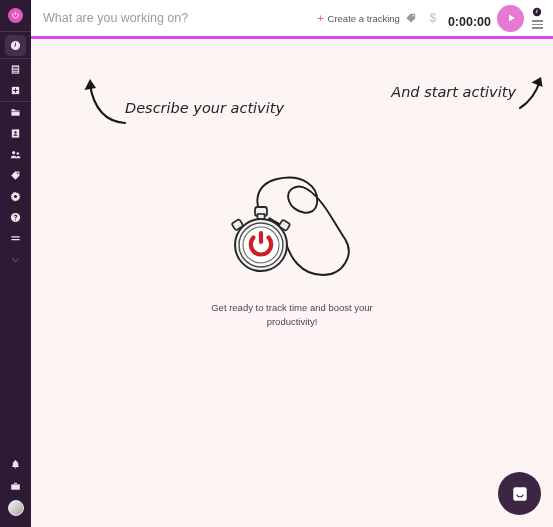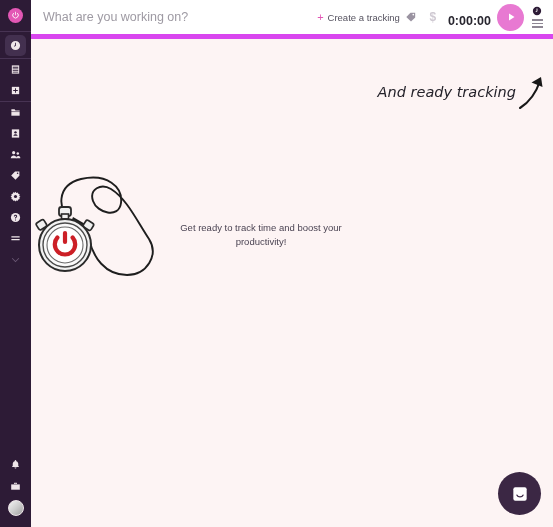--- a/index.html
+++ b/index.html
@@ -54,21 +54,21 @@
   }
 
   
   .right{ flex:1; height:527px; position:relative; background:#fdf4f4; }
 
   
   .header{
     height:39px; background:#ffffff;
     display:flex; align-items:center;
     padding:0 8px 0 12px;
-    border-bottom:5px solid #d946ef;
+    border-bottom:3px solid #d946ef;
     position:relative;
   }
   .task-input{
     border:none; outline:none; background:transparent;
     font-size:12.5px; color:#3f3f46;
     flex:1; height:30px;
     font-family:"Liberation Sans", sans-serif;
   }
   .task-input::placeholder{ color:#9e9aa3; }
   .create-project{
@@ -102,21 +102,21 @@
   .burger{ display:flex; flex-direction:column; gap:2px; cursor:pointer; }
   .burger span{ display:block; width:11px; height:1.5px; background:#8e8794; }
 
   
   .main{
     position:absolute; top:39px; left:0; right:0; bottom:0;
     background:#fdf4f4;
   }
   .empty-state{
     position:absolute; left:0; right:0; top:130px;
-    display:flex; flex-direction:row; align-items:center;
+    display:flex; flex-direction:column; align-items:center;
   }
   .illus{ width:130px; height:122px; }
   .empty-caption{
     margin-top:10px;
     width:200px; text-align:center;
     font-size:9.5px; line-height:1.45; color:#4b4453;
   }
 
   
   .ann{ position:absolute; pointer-events:none; }
@@ -325,27 +325,34 @@
           <circle cx="34" cy="76" r="18" fill="#ffffff" stroke="#6a6a6a" stroke-width="1.1"></circle>
           <g stroke="#cc1f26" stroke-width="4.2" fill="none" stroke-linecap="round">
             <path d="M34 64 v9"></path>
             <path d="M26.4 68.5 a10.2 10.2 0 1 0 15.2 0"></path>
           </g>
         </svg>
 
         <div class="empty-caption">Get ready to track time and boost your productivity!</div>
       </div>
 
+      <div class="ann" id="ann-left">
+        <svg width="46" height="50" viewBox="0 0 46 50">
+          <path d="M44 48 C 30 47, 14 40, 9 10" fill="none" stroke="#181818" stroke-width="2.1" stroke-linecap="round"></path>
+          <path d="M9 4 L3.5 15 L15 13 Z" fill="#181818"></path>
+        </svg>
+        <span class="ann-text">Describe your activity</span>
+      </div>
 
       <div class="ann" id="ann-right">
         <svg width="30" height="36" viewBox="0 0 30 36">
           <path d="M4 33 C 12 28, 20 18, 24 6" fill="none" stroke="#181818" stroke-width="2.1" stroke-linecap="round"></path>
           <path d="M25 2 L15.5 7.5 L26.5 12 Z" fill="#181818"></path>
         </svg>
-        <span class="ann-text">And ready tracking</span>
+        <span class="ann-text">And start activity</span>
       </div>
 
       <button class="chat-btn">
         <svg viewBox="0 0 24 24">
           <rect x="4" y="4" width="16" height="16" rx="2.4" fill="#ffffff"></rect>
           <path d="M8.4 13.4 C 9.6 16, 14.4 16, 15.6 13.4" fill="none" stroke="#3b2744" stroke-width="1.6" stroke-linecap="round"></path>
         </svg>
       </button>
 
     </div>

